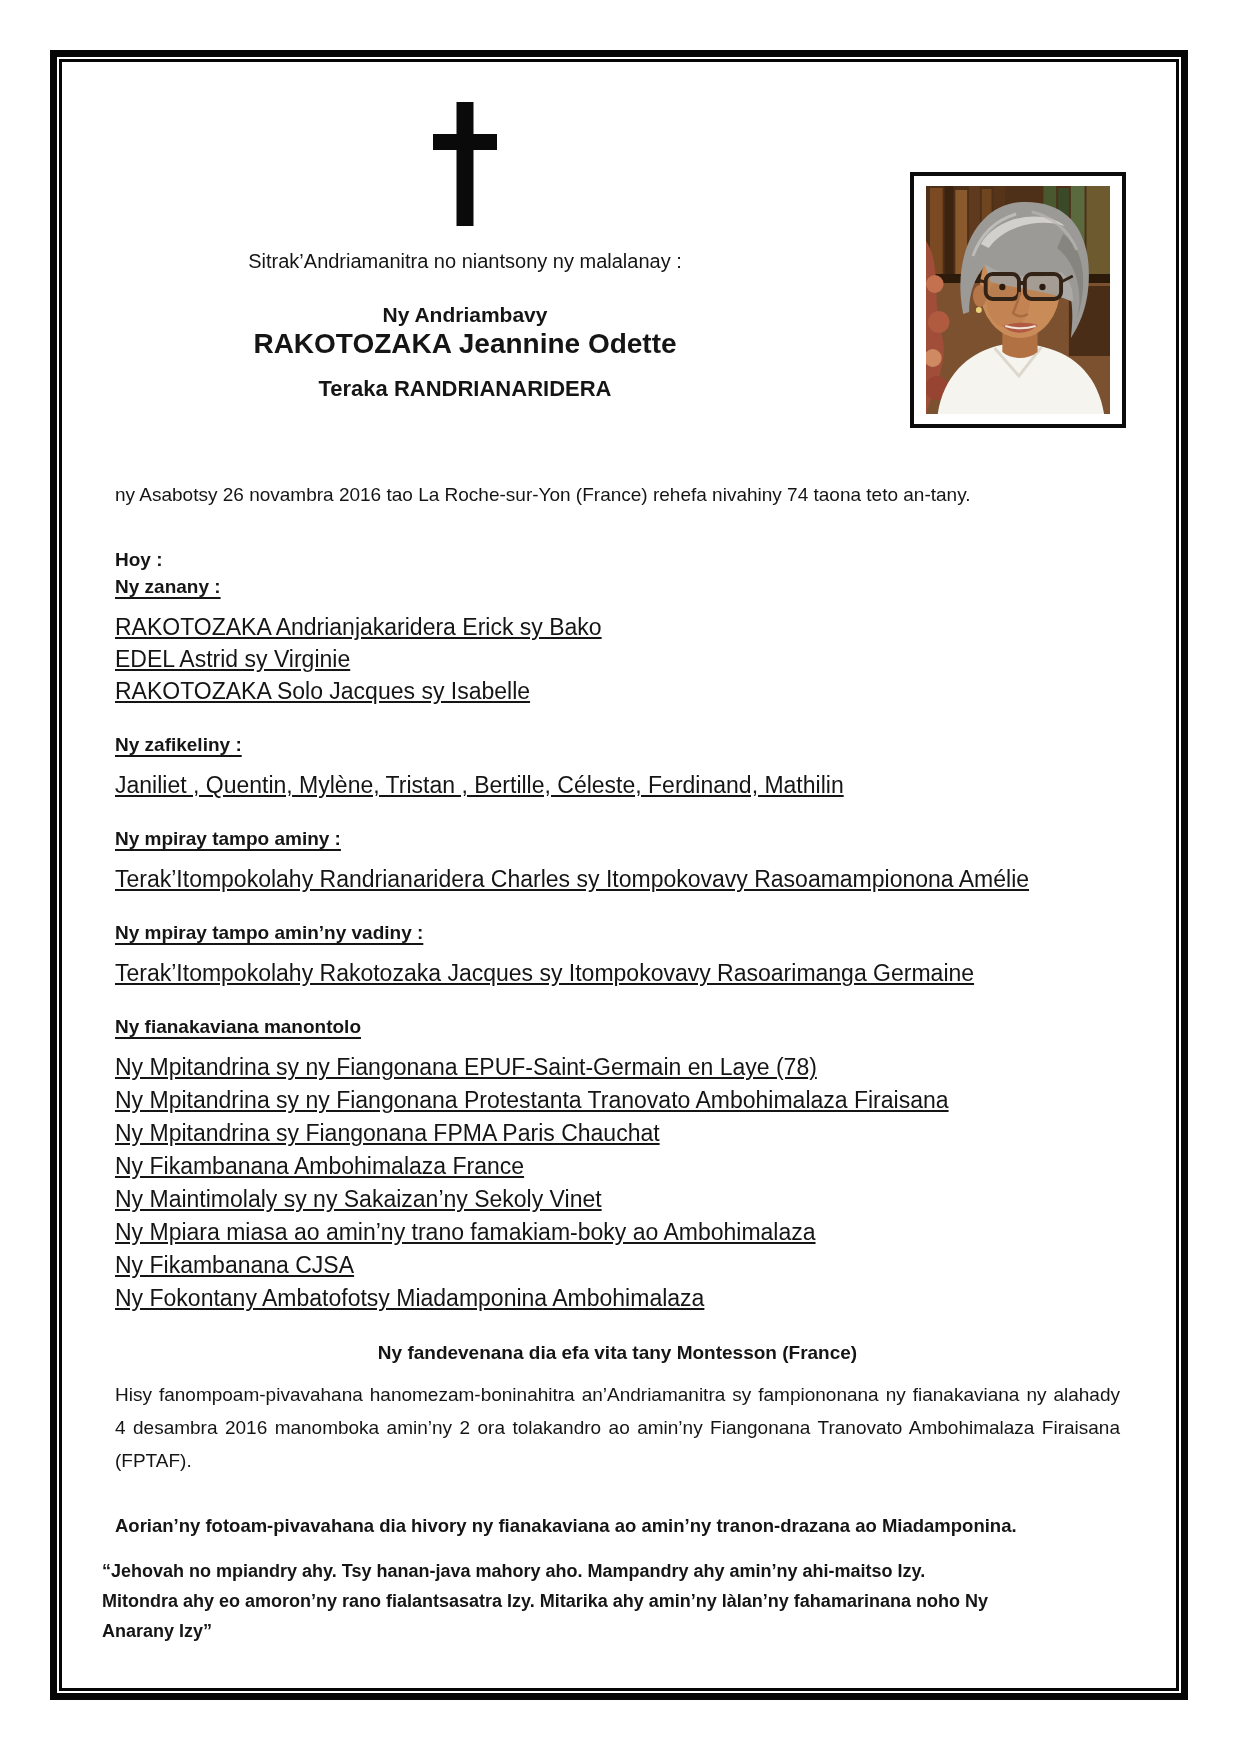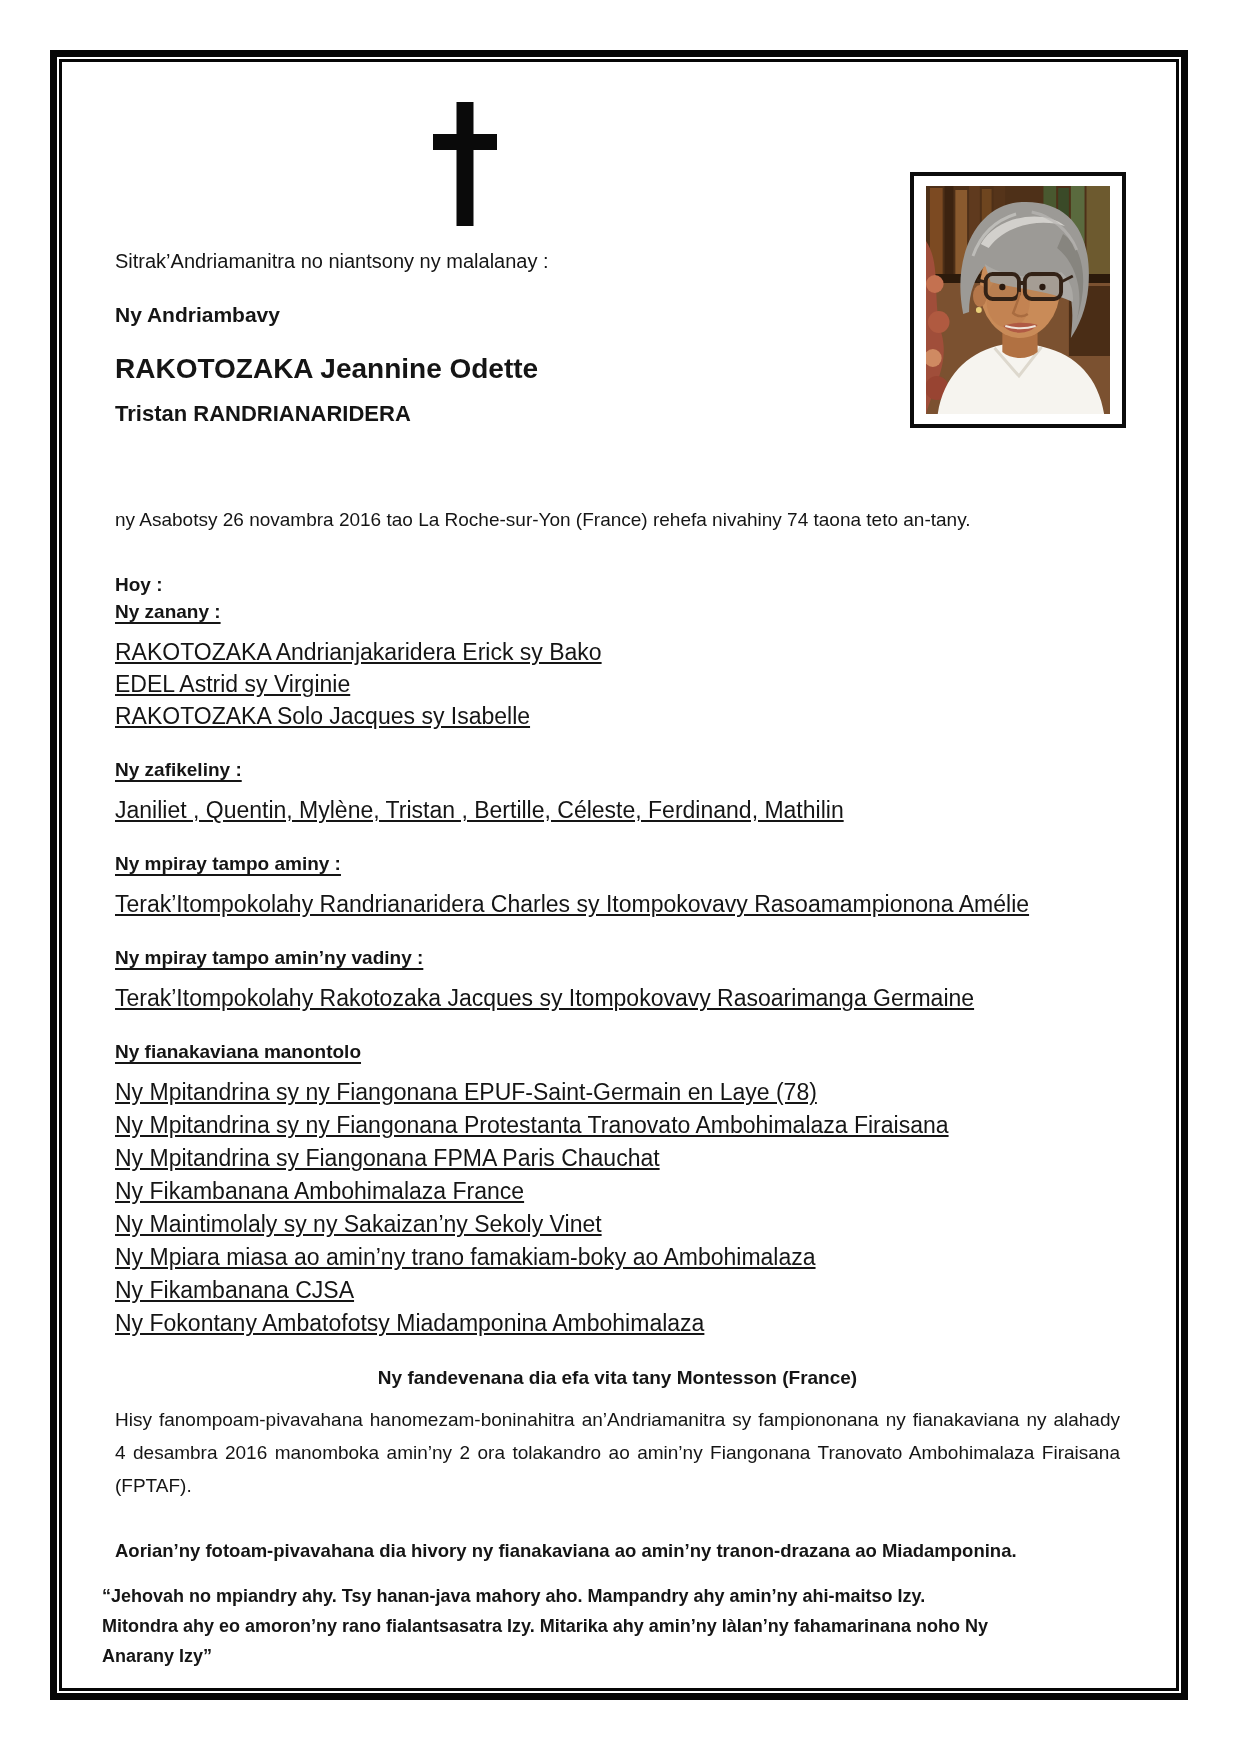--- a/index.html
+++ b/index.html
@@ -9,28 +9,28 @@
     font-family:"Liberation Sans","DejaVu Sans",sans-serif;
   }
   .page-frame{
     position:absolute;left:50px;top:50px;width:1138px;height:1650px;
     box-sizing:border-box;border:7px solid #060606;
     outline:3px solid #060606;outline-offset:-12px;
     pointer-events:none;
   }
   .content{position:absolute;left:115px;top:50px;width:1005px;}
 
-  .top-block{width:700px;margin-top:52px;text-align:left;}
+  .top-block{width:700px;margin-top:52px;text-align:center;}
   .cross{position:relative;width:64px;height:124px;margin:0 auto;}
   .cross .v{position:absolute;left:50%;transform:translateX(-50%);top:0;width:17px;height:124px;background:#0a0a0a;}
   .cross .h{position:absolute;top:32px;left:0;width:64px;height:16px;background:#0a0a0a;}
 
   .intro{margin-top:24px;font-size:20px;}
   .honorific{margin-top:30px;font-size:21px;font-weight:700;}
-  .deceased{margin-top:26px;font-size:28px;font-weight:700;}
+  .deceased{margin-top:1px;font-size:28px;font-weight:700;}
   .maiden{margin-top:16px;font-size:22px;font-weight:700;}
 
   .death-notice{margin-top:82px;font-size:19px;}
 
   .hoy{margin-top:40px;font-size:19px;font-weight:700;line-height:28px;}
   .sec{margin-top:27px;}
   .sec.first{margin-top:2px;}
   .sec-heading{font-size:19px;font-weight:700;text-decoration:underline;text-decoration-thickness:2px;text-underline-offset:4px;}
   .sec-lines{margin-top:13px;font-size:23px;line-height:32px;text-decoration:underline;}
   .sec-lines.wide{line-height:33px;}
@@ -104,21 +104,21 @@
 <div class="content">
 
   <div class="top-block">
     <div class="cross">
       <div class="v"></div>
       <div class="h"></div>
     </div>
     <div class="intro">Sitrak’Andriamanitra no niantsony ny malalanay :</div>
     <div class="honorific">Ny Andriambavy</div>
     <div class="deceased">RAKOTOZAKA Jeannine Odette</div>
-    <div class="maiden">Tristan RANDRIANARIDERA</div>
+    <div class="maiden">Teraka RANDRIANARIDERA</div>
   </div>
 
   <div class="death-notice">ny Asabotsy 26 novambra 2016 tao La Roche-sur-Yon (France) rehefa nivahiny 74 taona teto an-tany.</div>
 
   <div class="hoy">Hoy :</div>
 
   <div class="sec first">
     <span class="sec-heading">Ny zanany :</span>
     <div class="sec-lines">
       <div>RAKOTOZAKA Andrianjakaridera Erick sy Bako</div>

